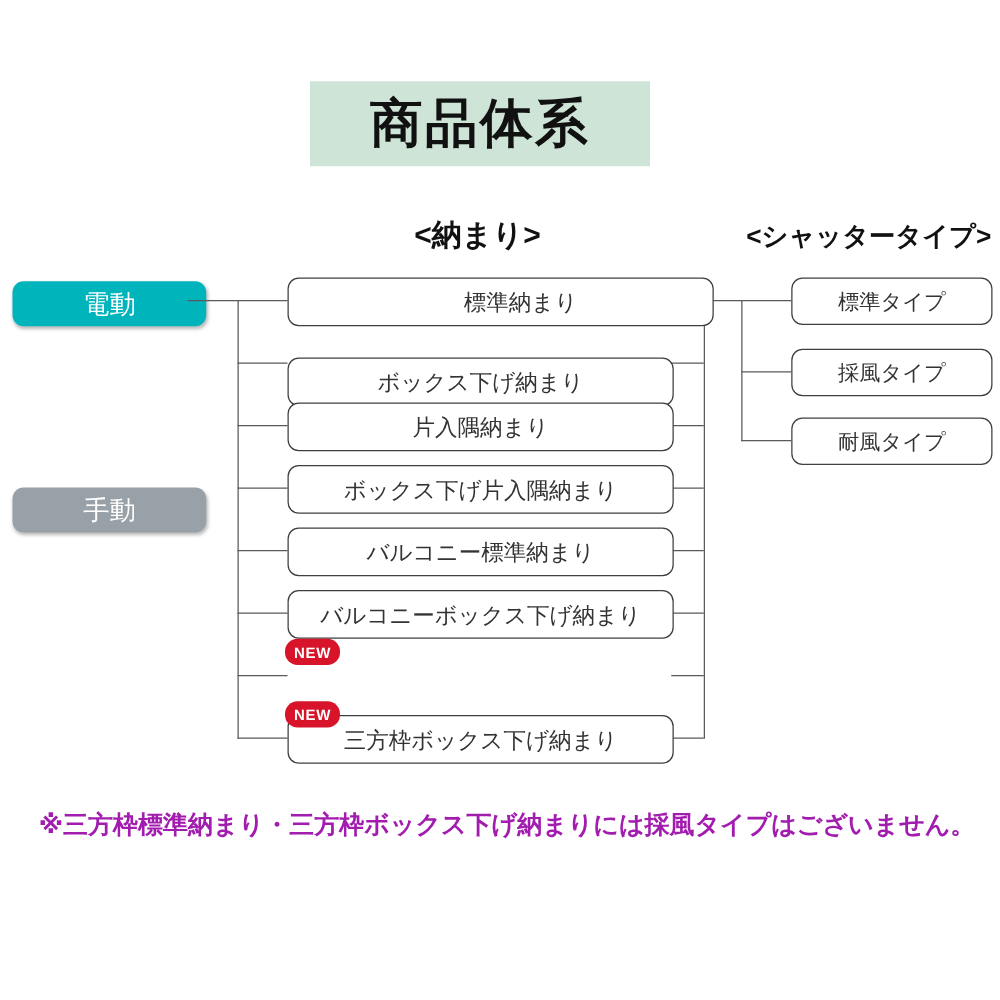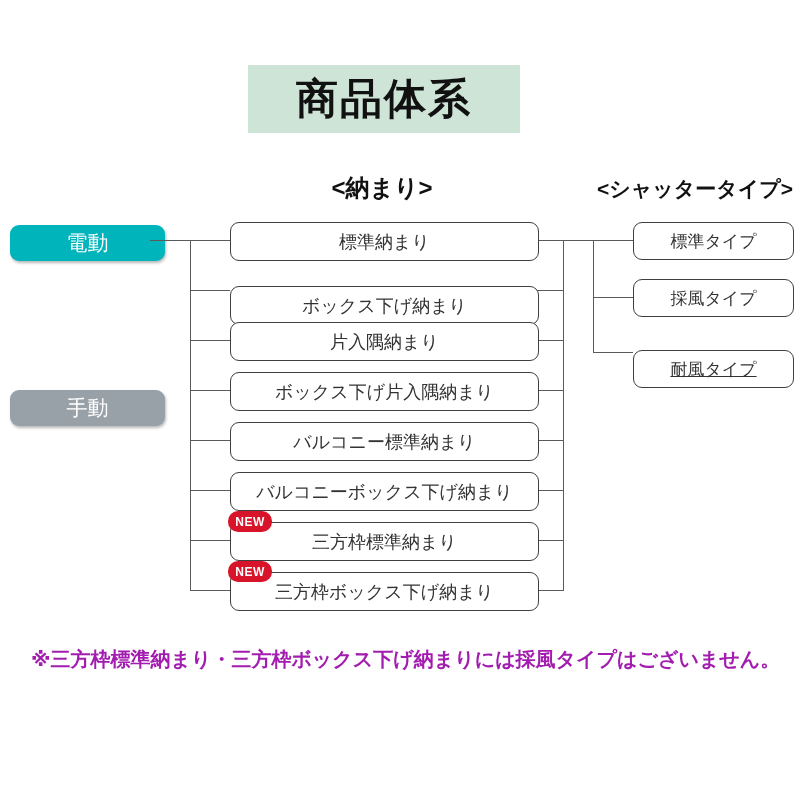--- a/index.html
+++ b/index.html
@@ -83,31 +83,30 @@
   <div class="line h" style="left:537px;top:390px;width:26px;"></div>
   <div class="line h" style="left:537px;top:440px;width:26px;"></div>
   <div class="line h" style="left:537px;top:490px;width:26px;"></div>
   <div class="line h" style="left:537px;top:540px;width:26px;"></div>
   <div class="line h" style="left:537px;top:590px;width:26px;"></div>
   <div class="line v" style="left:563px;top:240px;height:351px;"></div>
   <div class="line v" style="left:593px;top:240px;height:113px;"></div>
   <div class="line h" style="left:593px;top:297px;width:40px;"></div>
   <div class="line h" style="left:593px;top:352px;width:40px;"></div>
 
-  <div class="node fit" style="top:222px;">標準納まり</div>
+  <div class="node fit" style="top:222px;padding-left:32px;">標準納まり</div>
   <div class="node fit" style="top:272px;margin-top:14px;">ボックス下げ納まり</div>
   <div class="node fit" style="top:322px;">片入隅納まり</div>
   <div class="node fit" style="top:422px;">バルコニー標準納まり</div>
   <div class="node fit" style="top:372px;">ボックス下げ片入隅納まり</div>
   <div class="node fit" style="top:472px;">バルコニーボックス下げ納まり</div>
-  <div class="node fit" style="top:522px;">三方枠標準納まり</div>
   <div class="node fit" style="top:572px;">三方枠ボックス下げ納まり</div>
 
   <div class="badge" style="top:511px;">NEW</div>
   <div class="badge" style="top:561px;">NEW</div>
 
   <div class="node stype" style="top:222px;">標準タイプ</div>
   <div class="node stype" style="top:279px;">採風タイプ</div>
-  <div class="node stype" style="top:350px;text-decoration:underline;">耐風タイプ</div>
+  <div class="node stype" style="top:334px;">耐風タイプ</div>
 
   <div class="footnote">※三方枠標準納まり・三方枠ボックス下げ納まりには採風タイプはございません。</div>
 
 </div>
 
 </body></html>

